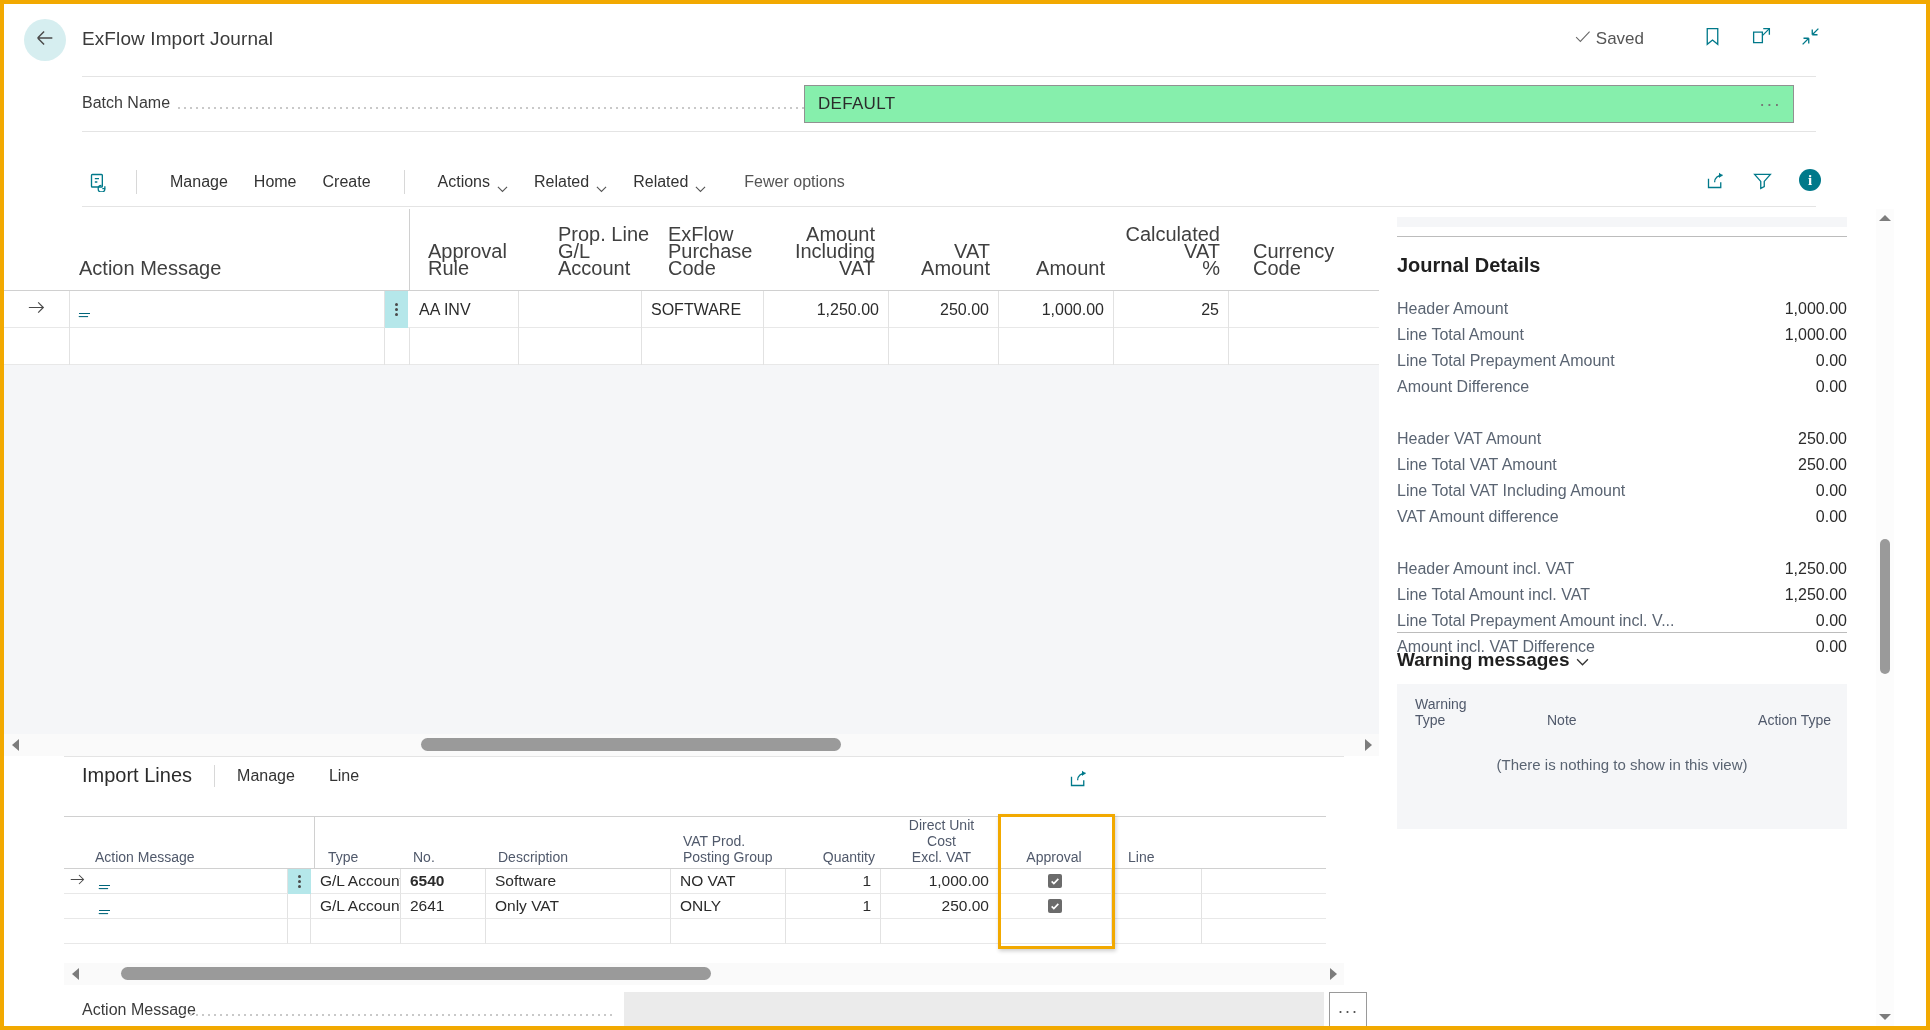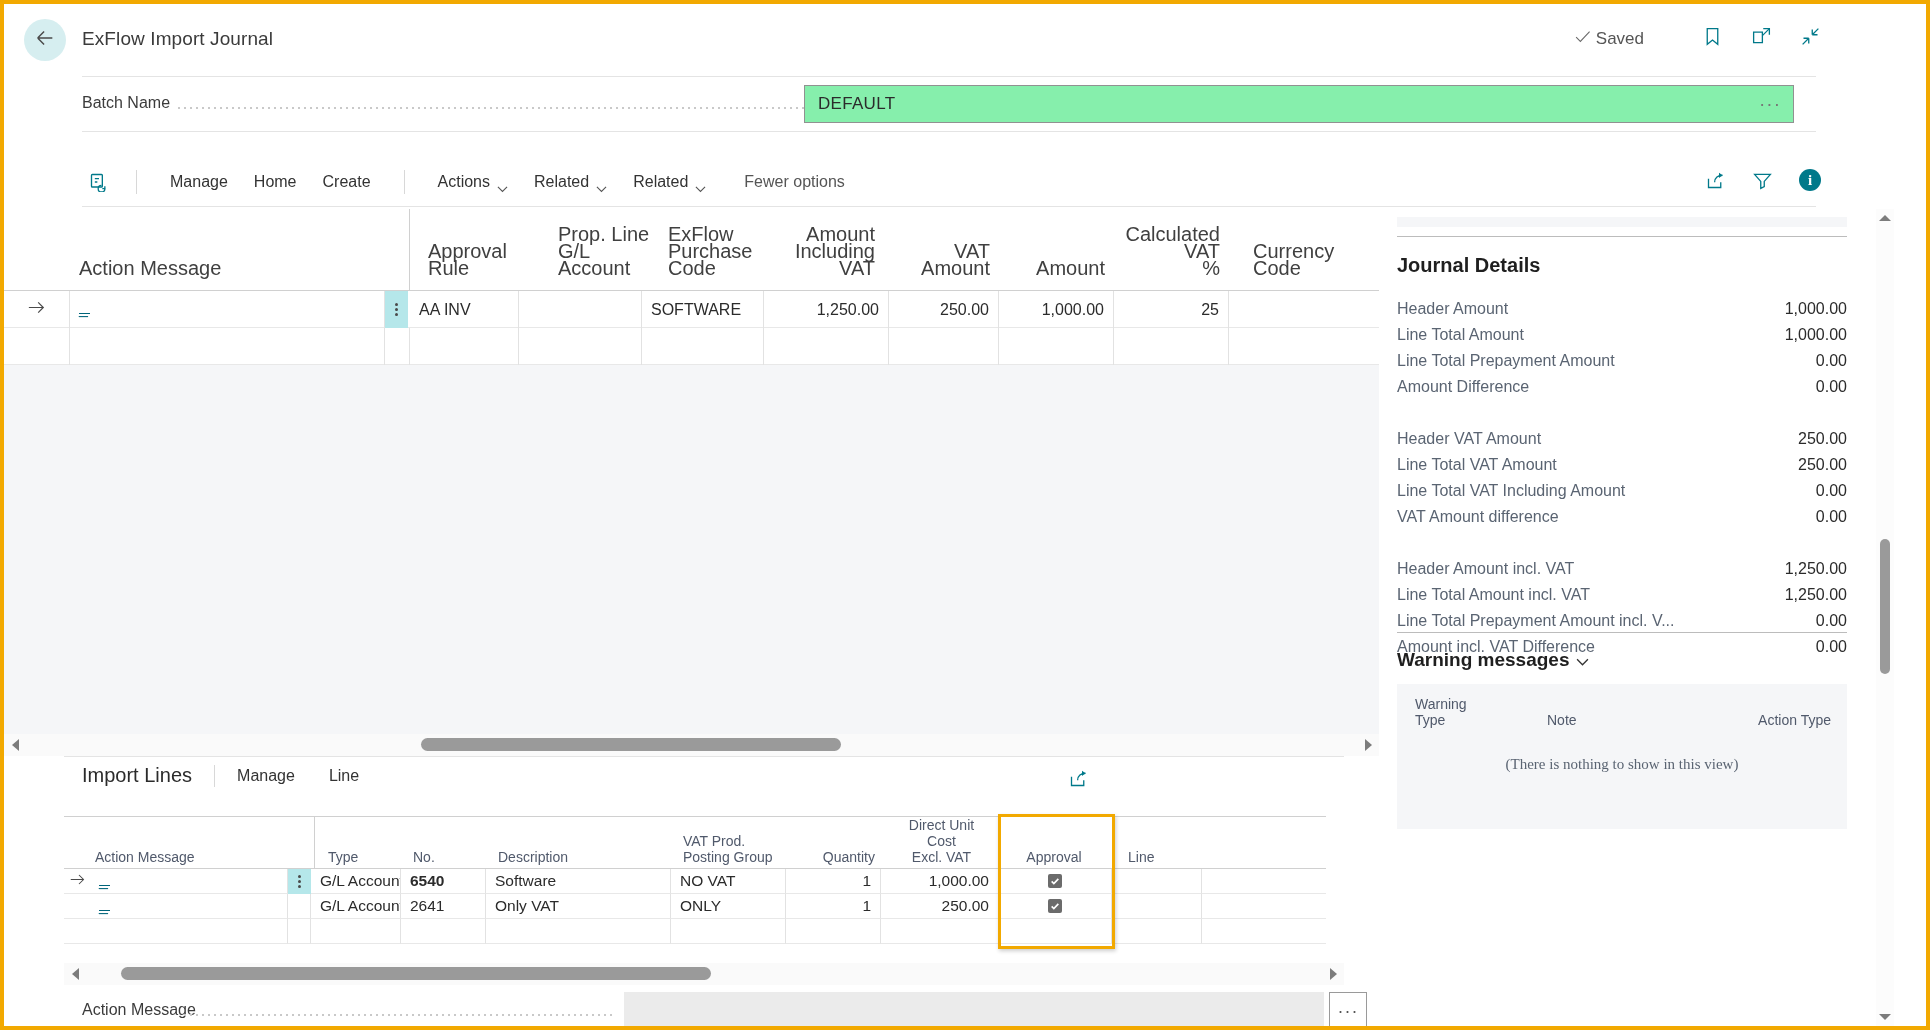--- a/index.html
+++ b/index.html
@@ -670,21 +670,21 @@
               <path d="M1 1l5 5 5-5"></path>
             </svg>
       </span>
     </div>
 
     <div class="fb-warn-box" style="top:475px; height:145px;">
       <div class="wt-h" style="left:18px; top:12px; width:90px;">Warning
 Type</div>
       <div class="wt-h" style="left:150px; top:28px; width:80px;">Note</div>
       <div class="wt-h" style="right:16px; top:28px; text-align:right;">Action Type</div>
-      <div class="wt-empty" style="top:72px;font-family:Liberation Serif, serif;">(There is nothing to show in this view)</div>
+      <div class="wt-empty" style="top:72px;">(There is nothing to show in this view)</div>
     </div>
   </div>
 
   <div class="vscroll">
     <div class="vtop">
           <div class="tri tri-u"></div>
         </div>
     <div class="vthumb" style="top:330px; height:135px;"></div>
     <div class="vbot">
           <div class="tri tri-d"></div>

